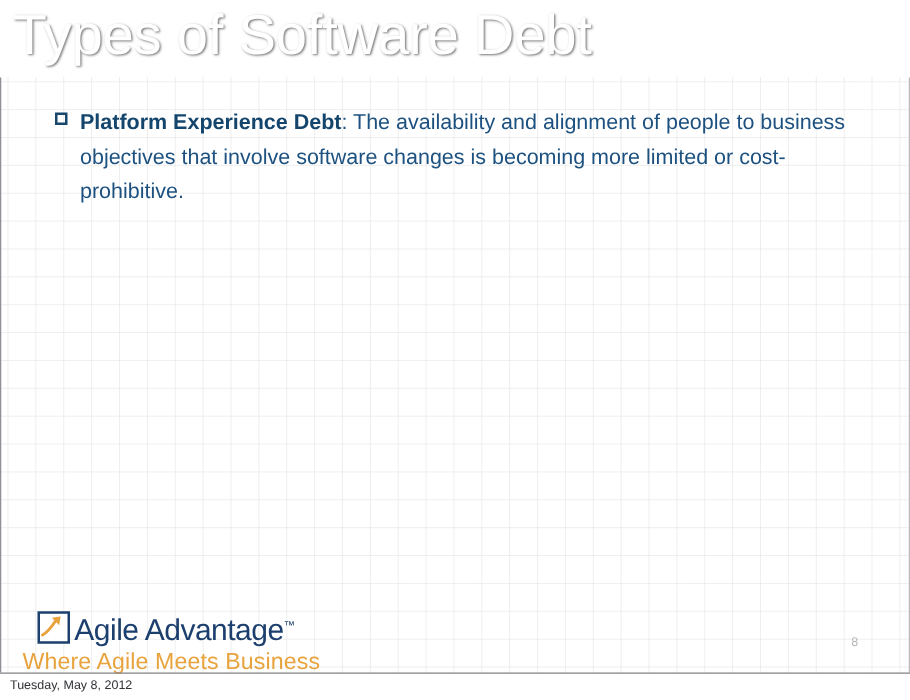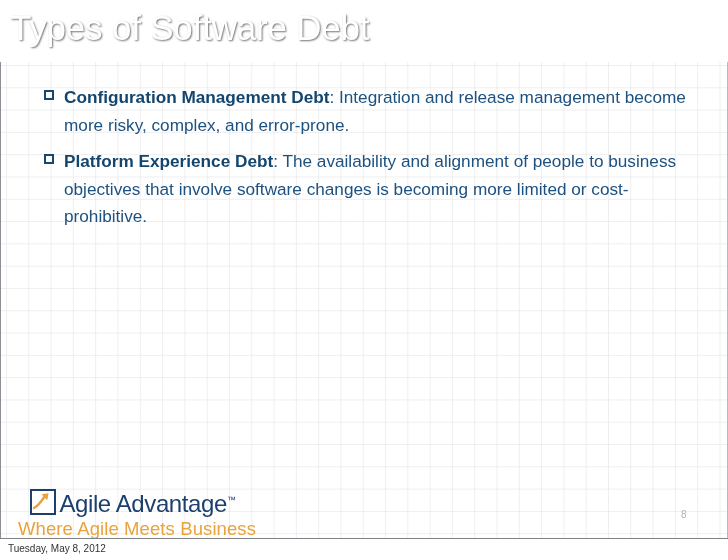--- a/index.html
+++ b/index.html
@@ -76,21 +76,21 @@
     width: 728px;
     height: 62px;
     background: linear-gradient(170deg, #16293f 0%, #153košt 0%, #15293f 6%, #103b60 48%, #06497c 88%, #05487b 100%);
     z-index: 5;
     overflow: hidden;
   }
   #title-text {
     position: absolute;
     left: 10px;
     top: 4px;
-    font-size: 35px;
+    font-size: 45px;
     line-height: 48px;
     color: #ffffff;
     font-weight: 400;
     letter-spacing: -0.2px;
     text-shadow: 1px 1px 2px rgba(0,0,0,0.55);
     white-space: nowrap;
   }
 
   
   #body {
@@ -221,24 +221,20 @@
   <div id="right-border"></div>
 
   <div id="title-bar">
     <div id="title-text">Types of Software Debt</div>
   </div>
 
   <div id="body">
 
 
 
-    <div class="bullet">
-      <span class="sq"></span>
-      <span class="term">Configuration Management Debt</span><span class="rest">: Integration and release management become more risky, complex, and error-prone.</span>
-    </div>
 
 
     <div class="bullet">
       <span class="sq"></span>
       <span class="term">Platform Experience Debt</span><span class="rest">: The availability and alignment of people to business objectives that involve software changes is becoming more limited or cost-prohibitive.</span>
     </div>
 
   </div>
 
   <div id="logo">

